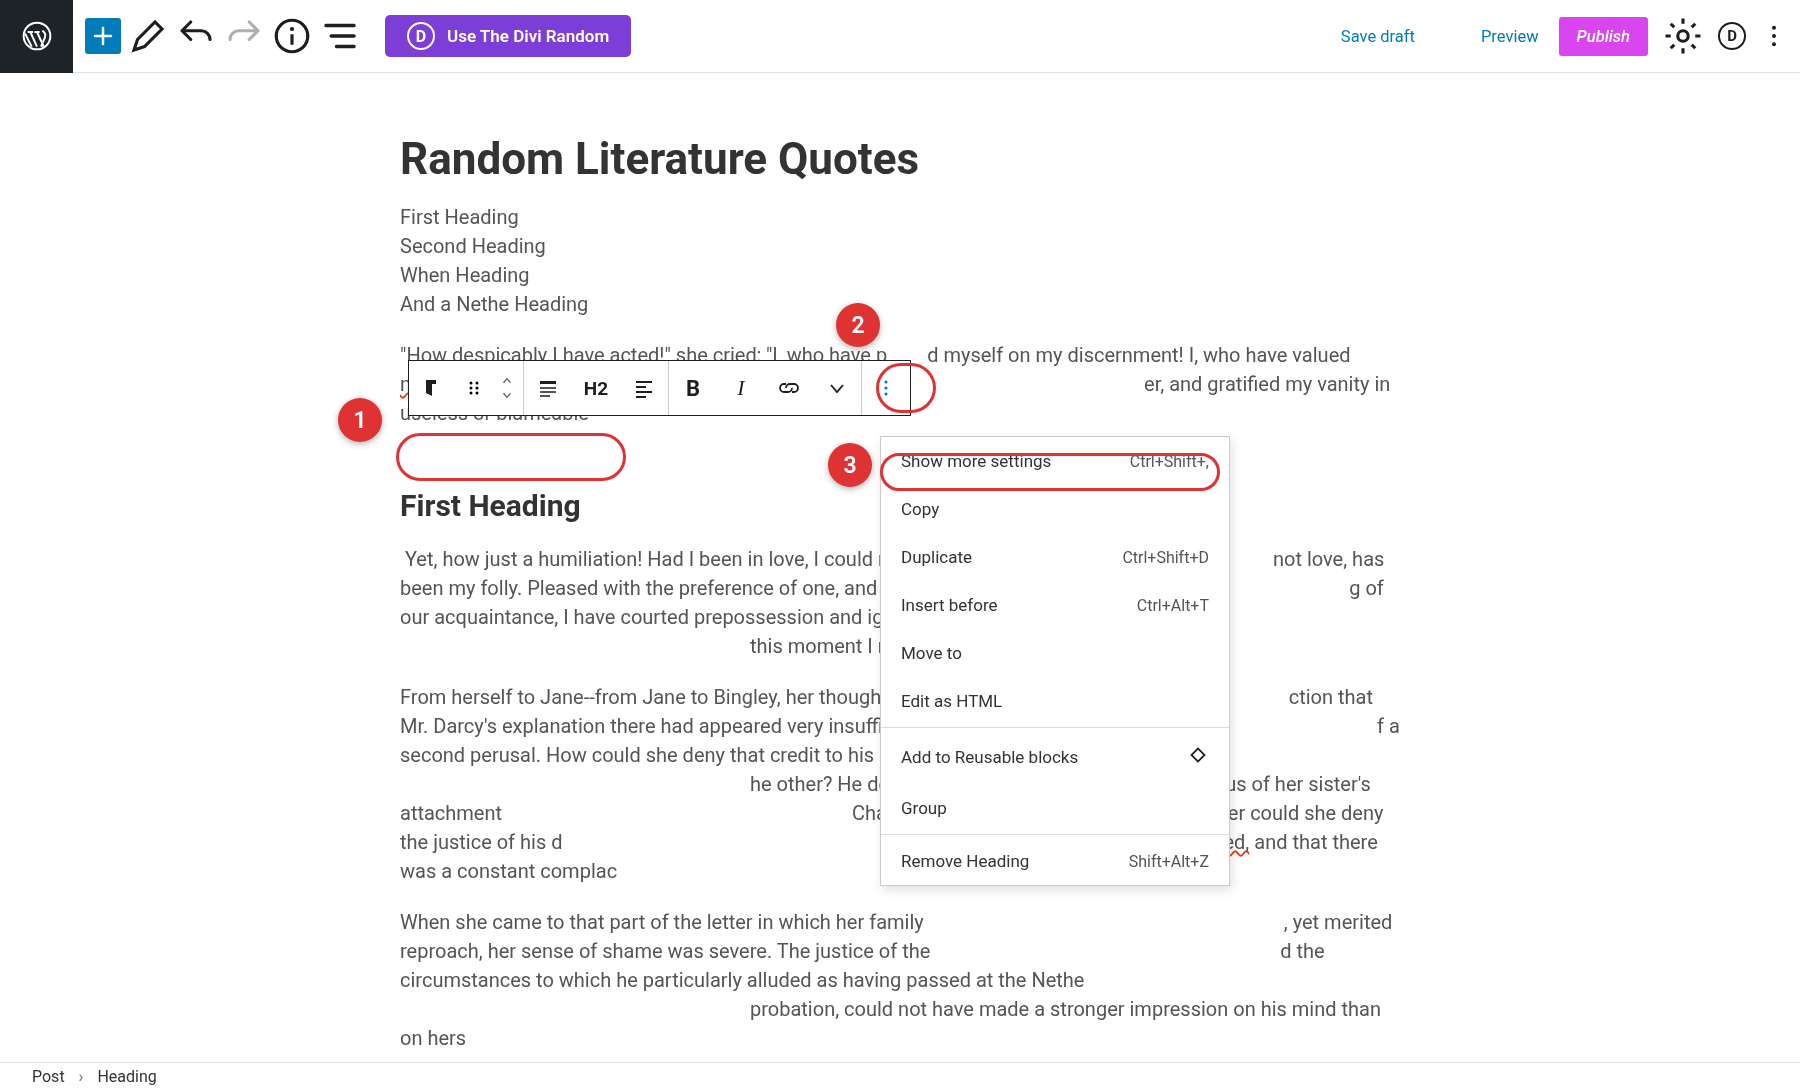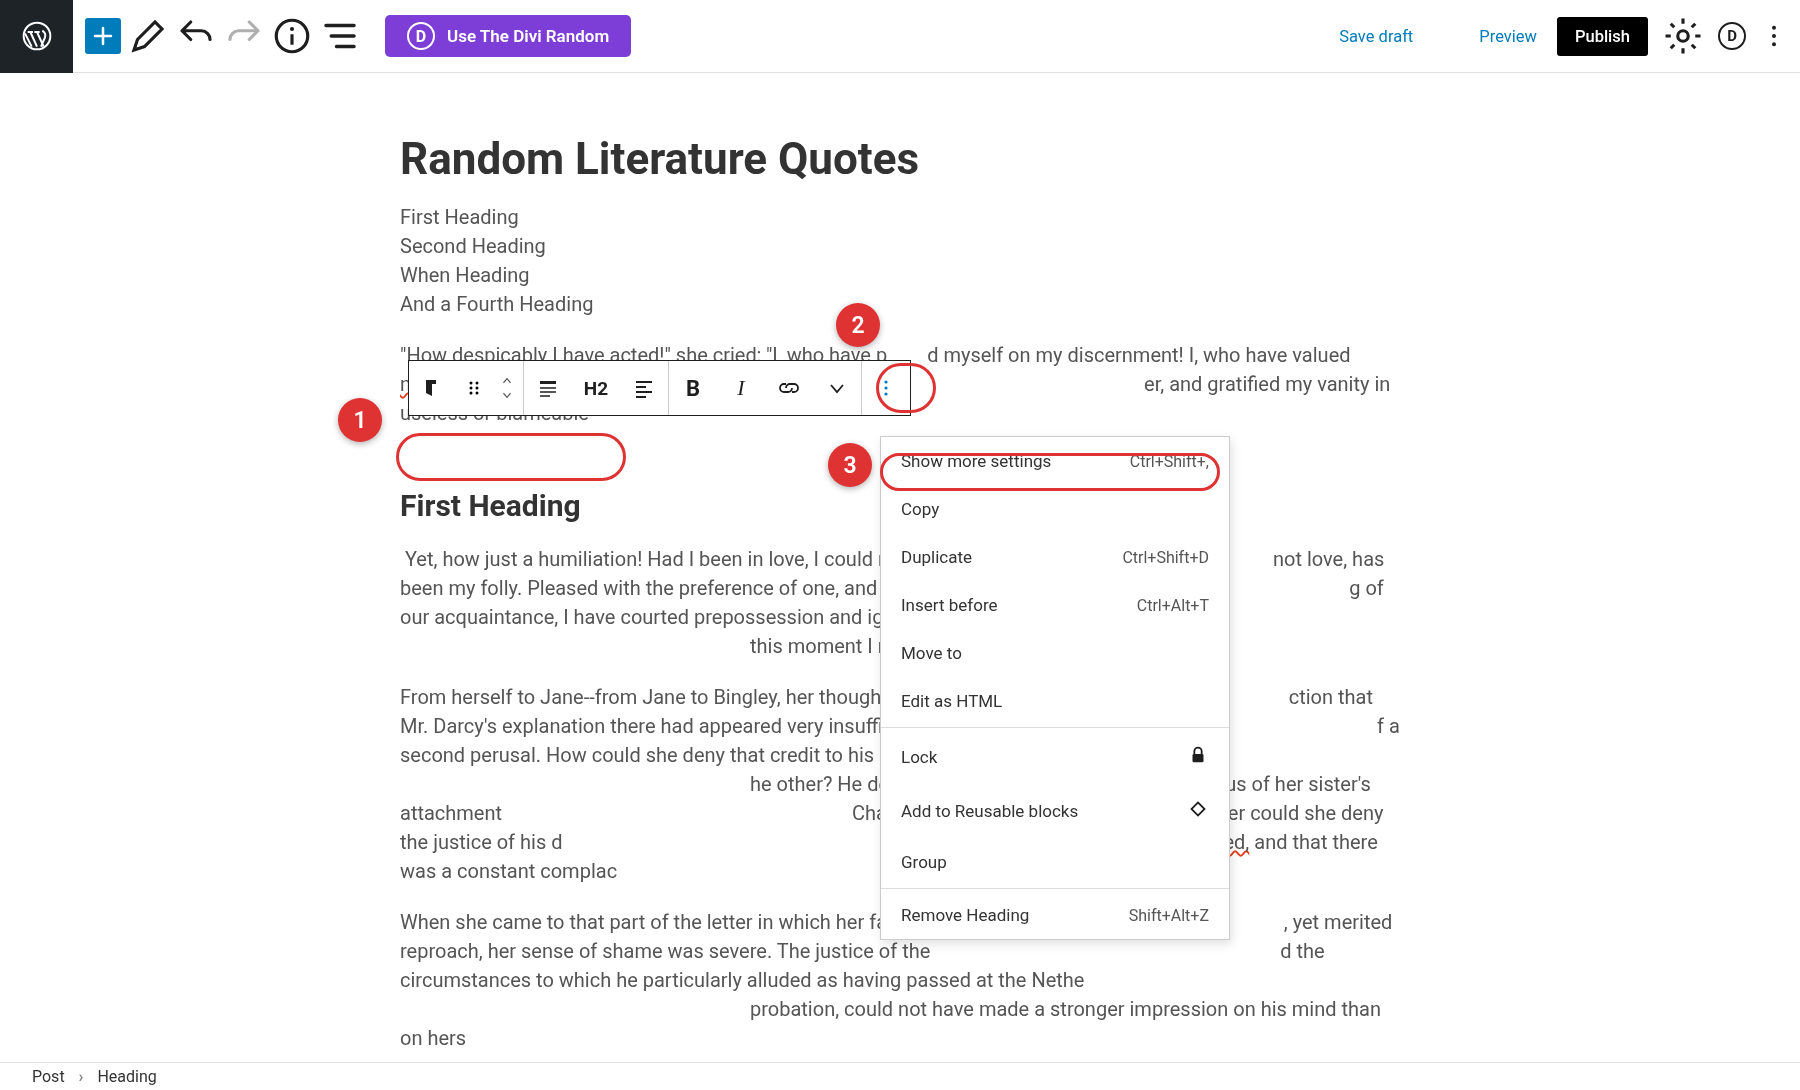--- a/index.html
+++ b/index.html
@@ -10,21 +10,21 @@
 .wp-logo { width: 73px; height: 73px; background: #1d2327; display: flex; align-items: center; justify-content: center; }
 .wp-logo svg { width: 32px; height: 32px; }
 .left-tools { display: flex; align-items: center; gap: 6px; padding-left: 12px; }
 .icon-btn { width: 42px; height: 42px; display: flex; align-items: center; justify-content: center; cursor: pointer; border-radius: 3px; }
 .add-btn { background: #007cba; color: #fff; border-radius: 3px; width: 36px; height: 36px; }
 .add-btn svg { width: 24px; height:24px; }
 .divi-btn { background: #7d3ed8; color: #fff; padding: 0 22px; height: 42px; display: flex; align-items: center; border-radius: 5px; font-weight: 600; font-size: 17px; margin-left: 18px; gap: 12px; }
 .divi-btn .d-circle { width: 28px; height: 28px; border: 2.5px solid #fff; border-radius: 50%; display: flex; align-items: center; justify-content: center; font-weight: 700; font-size: 16px; }
 .right-tools { position: absolute; right: 12px; top: 0; bottom: 0; display: flex; align-items: center; gap: 14px; }
 .link-btn { color: #007cba; font-size: 16.5px; padding: 6px 6px; margin-left: 40px; }
-.publish-btn { background: #000000; color: #fff; padding: 10px 18px; border-radius: 3px; font-size: 16.5px; font-weight: 500; }
+.publish-btn { background: #d946ef; color: #fff; padding: 10px 18px; border-radius: 3px; font-size: 16.5px; font-weight: 500; font-style: italic; }
 .d-outline { width: 28px; height: 28px; border: 2.5px solid #1e1e1e; border-radius: 50%; display: flex; align-items: center; justify-content: center; font-weight: 700; font-size: 15px; color: #1e1e1e; }
 
 
 .editor { position: absolute; left: 0; right: 0; top: 73px; bottom: 28px; overflow: hidden; }
 .content { max-width: 1000px; margin: 0 auto; padding-top: 60px; color: #444; }
 .content h1 { font-size: 44px; font-weight: 700; color: #333; margin-bottom: 18px; }
 .ref-line { font-size: 20px; color: #555; line-height: 1.45; }
 .para { font-size: 20px; color: #555; line-height: 1.45; margin-top: 22px; }
 .wavy-red { text-decoration: underline wavy #e2401c; text-decoration-skip-ink: none; }
 .h2 { font-size: 30px; font-weight: 700; color: #333; margin-top: 26px; }
@@ -122,21 +122,21 @@
     </div>
   </div>
 </div>
 
 <div class="editor">
   <div class="content">
     <h1>Random Literature Quotes</h1>
     <div class="ref-line">First Heading</div>
     <div class="ref-line">Second Heading</div>
     <div class="ref-line">When Heading</div>
-    <div class="ref-line">And a Fourth Heading</div>
+    <div class="ref-line">And a Nethe Heading</div>
     <div class="para">
       <span>"How despicably I have acted!" she cried; "I, who have p</span><span style="display:inline-block;width:40px"></span><span>d myself on my discernment! I, who have valued </span><span class="wavy-red">myself</span><span> on my</span>
       <span style="display:inline-block;width:620px"></span><span>er, and gratified my vanity in useless or blameable</span>
     </div>
     <div style="height:34px"></div>
     <div class="h2">First Heading</div>
     <div class="para">
       &nbsp;<span>Yet, how just a humiliation! Had I been in love, I could not h</span><span style="display:inline-block;width:350px"></span><span>not love, has been my folly. Pleased with the preference of one, and offended by t</span><span style="display:inline-block;width:350px"></span><span>g of our acquaintance, I have courted prepossession and ignorance, and driven rea</span><span style="display:inline-block;width:350px"></span><span>this moment I never knew myself."</span>
     </div>
     <div class="para">
@@ -234,27 +234,20 @@
       <div class="dd-item">
         <span>Move to</span>
       </div>
       <div class="dd-item">
         <span>Edit as HTML</span>
       </div>
     </div>
   <div class="dd-sep"></div>
   <div id="dd2">
       <div class="dd-item">
-        <span>Lock</span>
-        <span class="dd-icon"><svg viewBox="0 0 24 24">
-            <rect x="6" y="11" width="12" height="9" rx="1.5" fill="#1e1e1e"></rect>
-            <path d="M8 11 V8 a4 4 0 0 1 8 0 v3" stroke="#1e1e1e" stroke-width="2" fill="none"></path>
-          </svg></span>
-      </div>
-      <div class="dd-item">
         <span>Add to Reusable blocks</span>
         <span class="dd-icon"><svg viewBox="0 0 24 24">
             <rect x="7" y="7" width="10" height="10" transform="rotate(45 12 12)" stroke="#1e1e1e" stroke-width="2" fill="none"></rect>
           </svg></span>
       </div>
       <div class="dd-item">
         <span>Group</span>
       </div>
     </div>
   <div class="dd-sep"></div>

